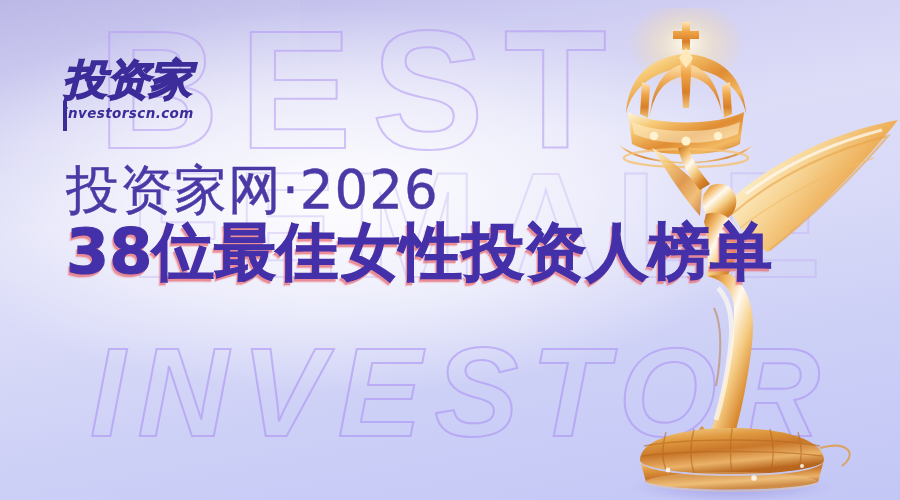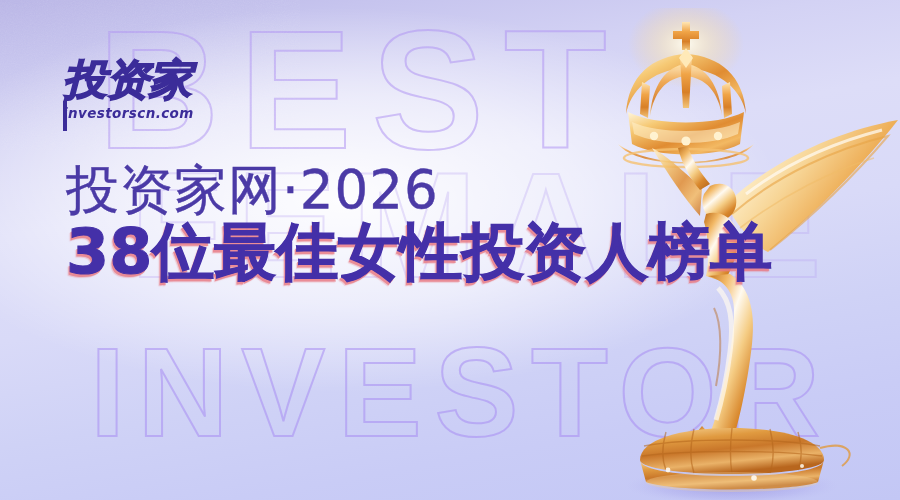--- a/index.html
+++ b/index.html
@@ -60,20 +60,21 @@
     left:118px; top:150px;
     font-size:150px;
     -webkit-text-stroke-color:rgba(181,158,243,0.30);
     letter-spacing:0.10em;
   }
   .ghost-investor {
     left:78px; top:330px;
     font-size:126px;
     -webkit-text-stroke-color:rgba(168,140,242,0.55);
     letter-spacing:0.10em;
+    font-style:italic;
   }
 
   
   #logo {
     position:absolute;
     left:63px; top:57px;
     width:152px; height:78px;
     z-index:6;
     font-style:italic;
   }

